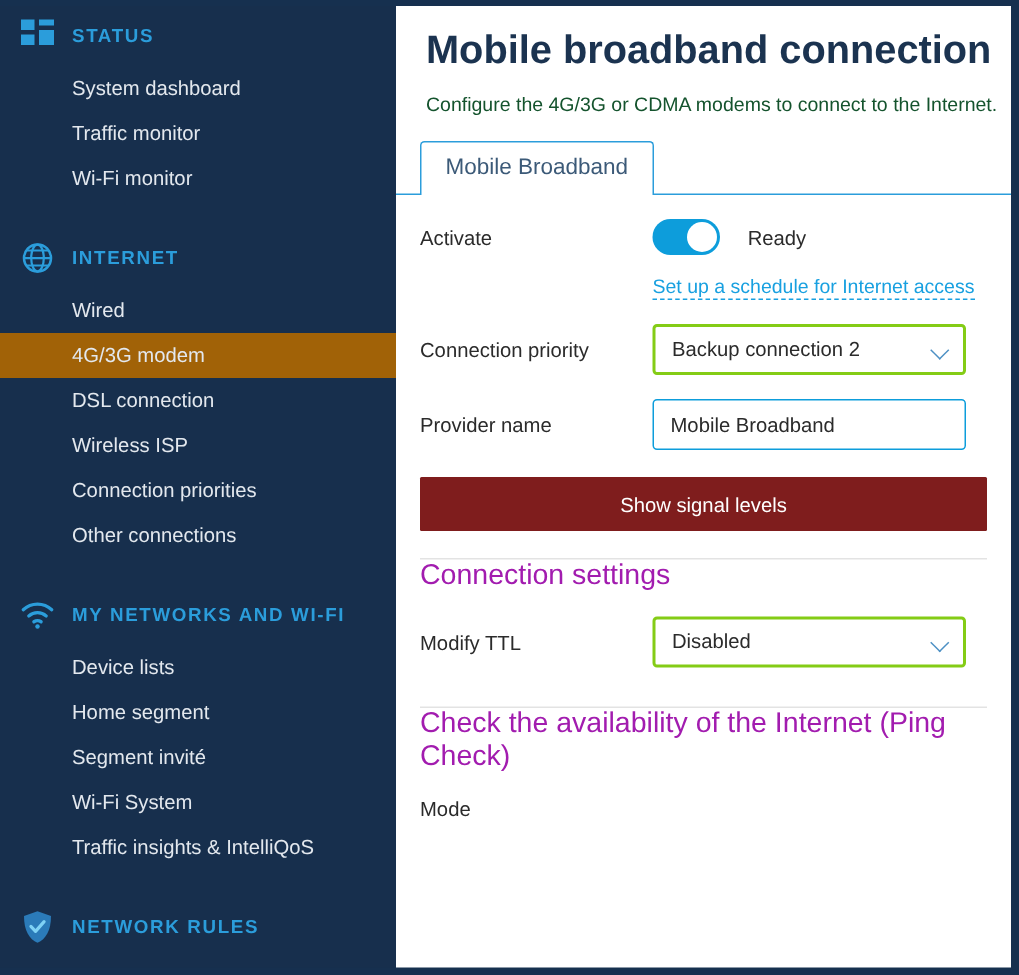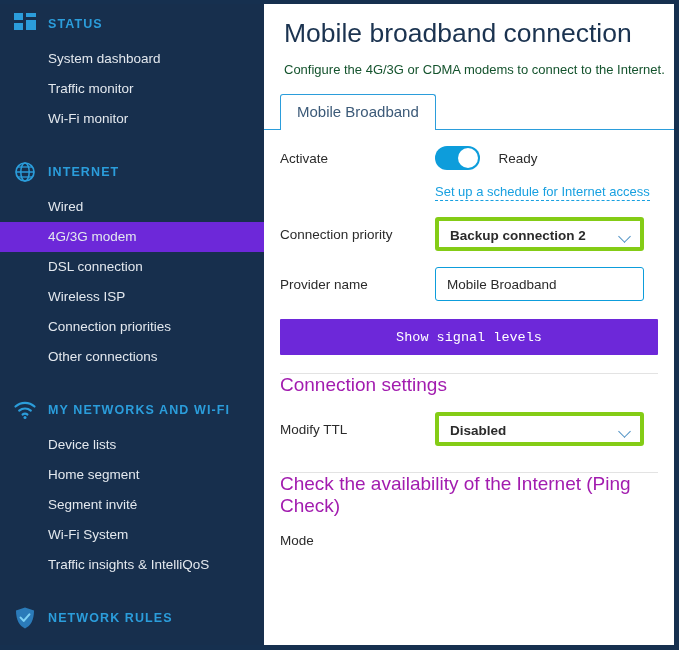--- a/index.html
+++ b/index.html
@@ -59,21 +59,21 @@
   .nav-item {
     height: 30px;
     line-height: 30px;
     padding-left: 48px;
     color: #e3e8ee;
     font-size: 13.5px;
     white-space: nowrap;
     cursor: pointer;
   }
   .nav-item.active {
-    background: #6d28d9;
+    background: #a16207;
   }
 
   .group-gap { height: 18px; }
 
   
   .dash-ico { position: relative; width: 22px; height: 22px; }
   .dash-ico i {
     position: absolute;
     background: #2b9ddb;
     display: block;
@@ -93,21 +93,21 @@
     background: #ffffff;
     overflow: hidden;
   }
 
   .page-head {
     padding: 14px 20px 0 20px;
   }
   .page-title {
     font-size: 26.5px;
     color: #1b3350;
-    font-weight: normal;
+    font-weight: bold;
     line-height: 1.15;
     white-space: nowrap;
   }
   .page-subtitle {
     margin-top: 14px;
     font-size: 13px;
     color: #14532d;
     white-space: nowrap;
   }
 
@@ -196,25 +196,24 @@
     border-bottom: 1px dashed #18a0e0;
     padding-bottom: 1px;
     cursor: pointer;
     display: inline-block;
   }
 
   .select {
     position: relative;
     width: 209px;
     height: 34px;
-    border: 4px solid #84cc16;
+    border: 2px solid #84cc16;
     border-radius: 3px;
     background: #fff;
     cursor: pointer;
-    font-weight: bold;
   }
   .select .val {
     position: absolute;
     left: 11px;
     top: 0;
     line-height: 30px;
     font-size: 13.5px;
     color: #2b2b2b;
     white-space: nowrap;
   }
@@ -240,25 +239,25 @@
     color: #2b2b2b;
     padding: 0 11px;
     outline: none;
   }
 
   .btn-primary {
     display: block;
     width: 100%;
     margin-top: 18px;
     height: 36px;
-    background: #6d28d9;
+    background: #7f1d1d;
     border: none;
     color: #ffffff;
     font-size: 13.5px;
-    font-family: Liberation Mono, monospace;
+    font-family: Liberation Sans, sans-serif;
     cursor: pointer;
     border-radius: 1px;
   }
 
   .divider {
     margin-top: 18px;
     height: 1px;
     background: #e3e3e3;
   }
 

